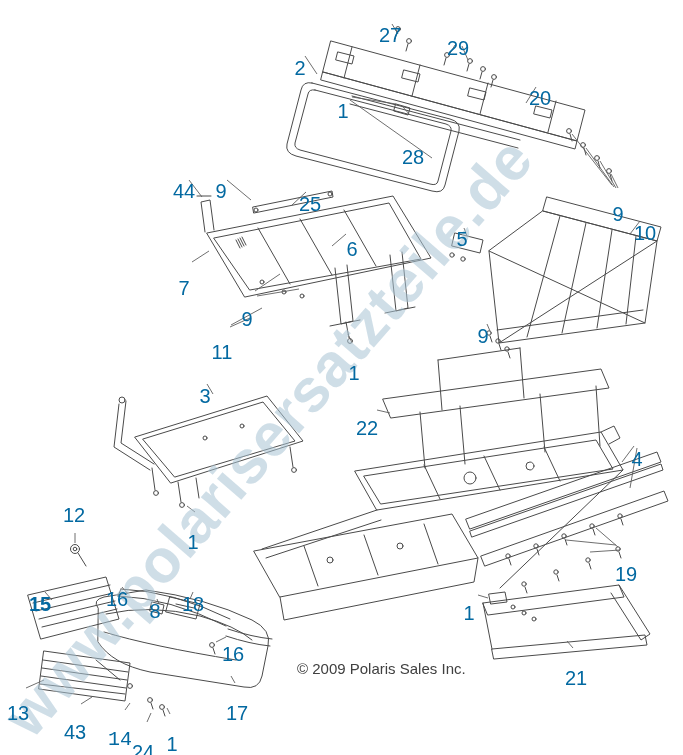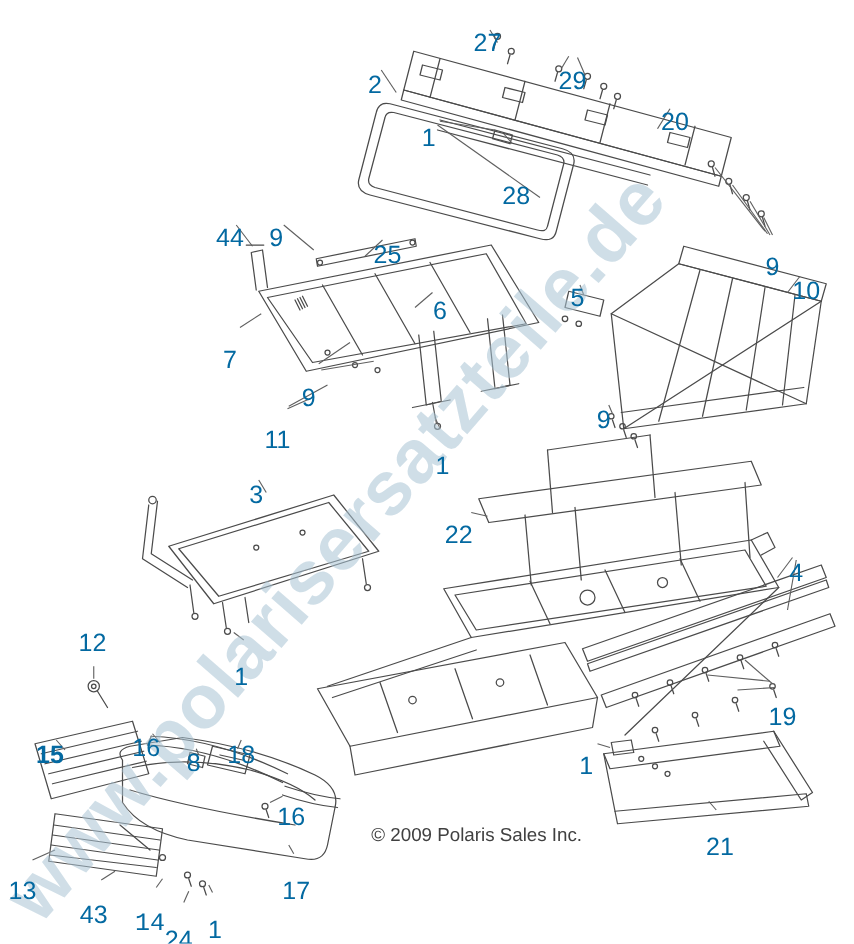--- a/index.html
+++ b/index.html
@@ -330,21 +330,21 @@
         <line x1="147" y1="722" x2="151" y2="713"></line>
         <line x1="170" y1="714" x2="167" y2="708"></line>
         <line x1="235" y1="683" x2="231" y2="676"></line>
       </g>
   </svg>
 
   <div class="watermark" style="color: rgb(169, 196, 212);">www.polarisersatzteile.de</div>
 
   <div id="callout-layer">
       <span class="callout" style="left: 390px; top: 14px;">27</span>
-      <span class="callout" style="left: 458px; top: 44px;">29</span>
+      <span class="callout" style="left: 458px; top: 27px;">29</span>
       <span class="callout" style="left: 300px; top: 47px;">2</span>
       <span class="callout" style="left: 540px; top: 77px;">20</span>
       <span class="callout" style="left: 343px; top: 90px;">1</span>
       <span class="callout" style="left: 413px; top: 136px; text-align: center;">28</span>
       <span class="callout" style="left: 618px; top: 193px;">9</span>
       <span class="callout" style="left: 184px; top: 170px;">44</span>
       <span class="callout" style="left: 221px; top: 170px;">9</span>
       <span class="callout" style="left: 310px; top: 183px;">25</span>
       <span class="callout" style="left: 352px; top: 228px;">6</span>
       <span class="callout" style="left: 462px; top: 218px;">5</span>

